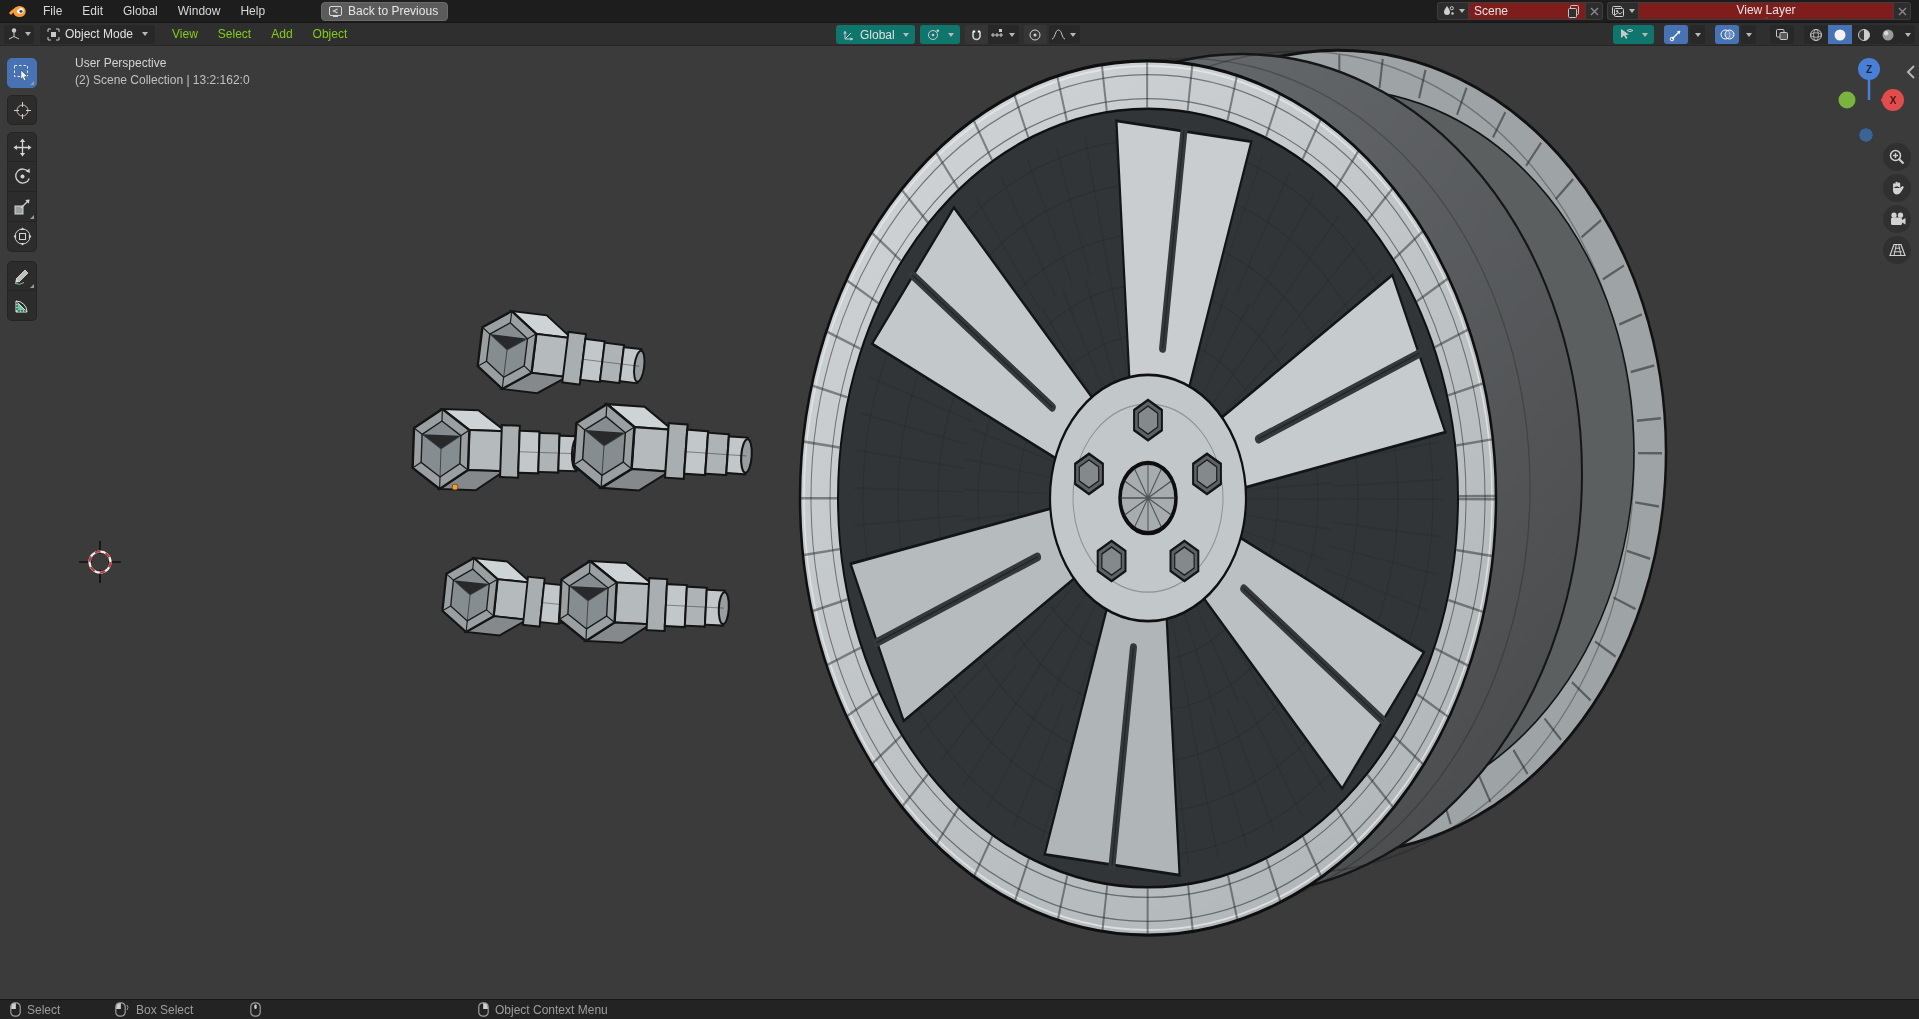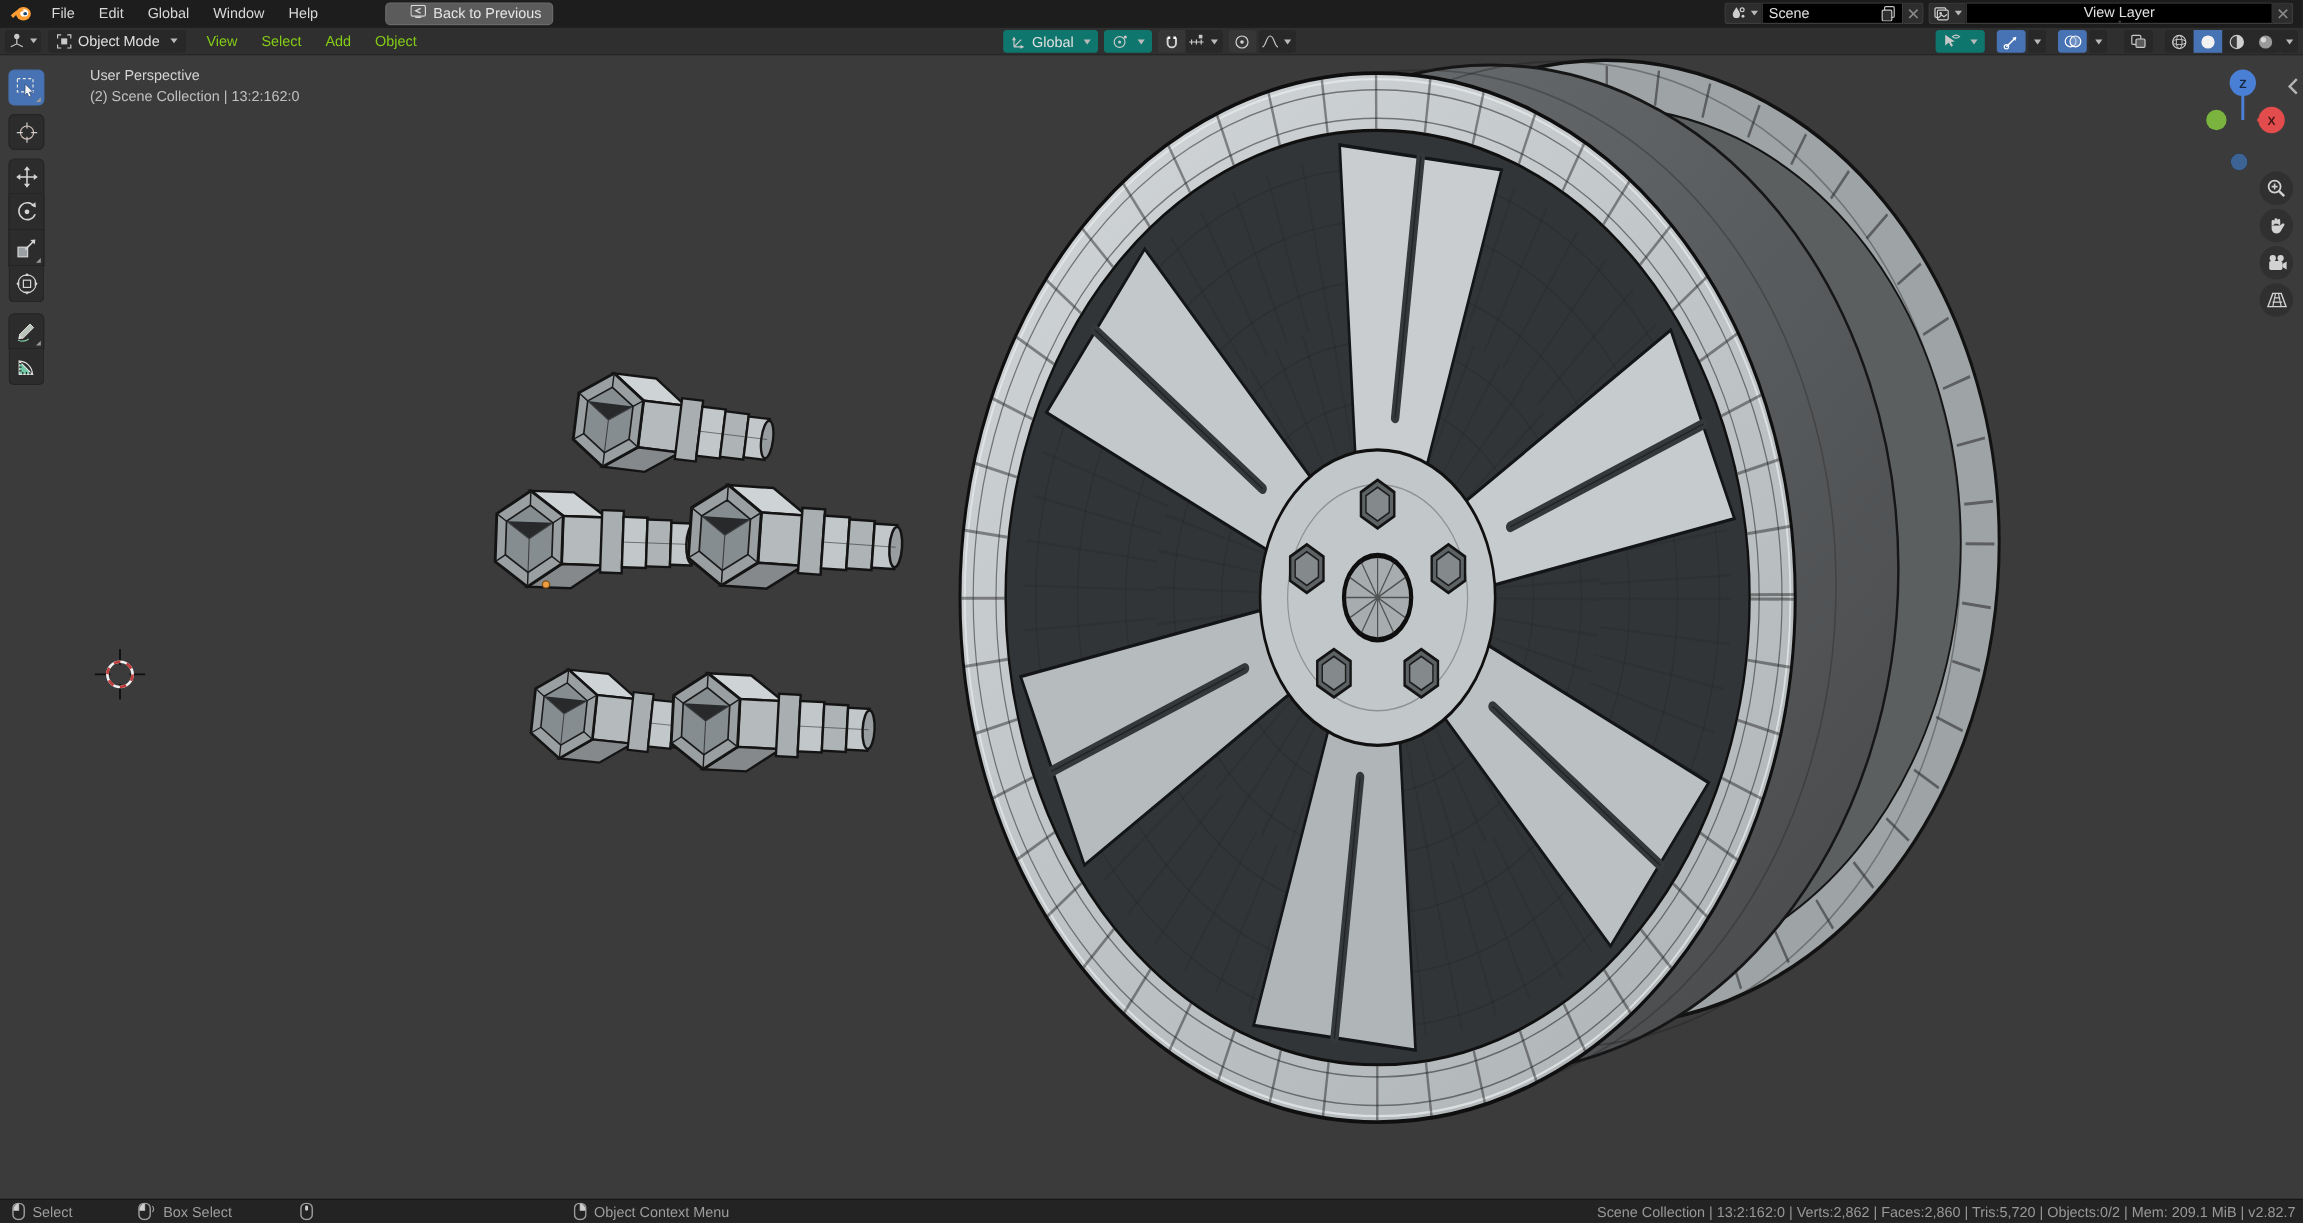--- a/index.html
+++ b/index.html
@@ -5,28 +5,28 @@
   * { margin:0; padding:0; box-sizing:border-box; }
   html,body { width:1919px; height:1019px; overflow:hidden; background:#3b3b3b;
               font-family:"Liberation Sans","DejaVu Sans",sans-serif; font-size:12px; }
   .abs { position:absolute; }
 
   
   #topbar { position:absolute; left:0; top:0; width:1919px; height:22px;
             background:#1d1d1d; display:flex; align-items:center; z-index:40; }
   .menu-item { color:#d8d8d8; padding:0 10px; line-height:22px; cursor:default; }
   #blender-logo { margin:0 6px 0 8px; display:flex; align-items:center; }
-  .back-pill { display:flex; align-items:flex-start; gap:6px; background:#596570;
+  .back-pill { display:flex; align-items:flex-end; gap:6px; background:#596570;
                background:#5b5b5b; border:1px solid #6a6a6a; border-radius:4px;
-               color:#e6e6e6; padding:1px 9px 2px 20px; margin-left:46px; height:19px; }
+               color:#e6e6e6; padding:1px 9px 2px 7px; margin-left:46px; height:19px; }
   #topbar-right { margin-left:auto; display:flex; align-items:center; gap:4px; padding-right:8px; }
   .id-block { display:flex; align-items:center; }
   .id-type { background:#2d2d2d; border:1px solid #3d3d3d; border-right:none;
              border-radius:3px 0 0 3px; height:18px; display:flex; align-items:center; padding:0 3px; }
-  .id-field { background:#000000; border:1px solid #3d3d3d; height:18px; color:#e2e2e2;
+  .id-field { background:#7f1d1d; border:1px solid #3d3d3d; height:18px; color:#e2e2e2;
               display:flex; align-items:center; padding:0 5px; }
   .id-name { flex:1 1 auto; }
   .id-x { background:#2d2d2d; border:1px solid #3d3d3d; border-left:none;
           border-radius:0 3px 3px 0; height:18px; width:17px; display:flex;
           align-items:center; justify-content:center; }
   .chev { width:0; height:0; border-left:3.5px solid transparent; border-right:3.5px solid transparent;
           border-top:4px solid #b9b9b9; display:inline-block; margin-left:4px; }
 
   
   #vp-header { position:absolute; left:0; top:22px; width:1919px; height:24px;
@@ -558,14 +558,13 @@
     <span></span>
   </span>
   <span class="hint" style="left:478px;">
     <svg width="11" height="15" viewBox="0 0 11 15">
       <rect x="0.8" y="0.8" width="9.4" height="13.4" rx="4" fill="none" stroke="#9d9d9d" stroke-width="1.2"></rect>
       <path d="M5.5,1 V7" stroke="#9d9d9d"></path>
       <path d="M9.8,5.8 a4.6,4.8 0 0 0 -4.3,-4.8 V7 H9.8 Z" fill="#cfcfcf"></path>
     </svg>
     <span>Object Context Menu</span>
   </span>
-  <span id="stats">Scene Collection | 13:2:162:0 | Verts:2,862 | Faces:2,860 | Tris:5,720 | Objects:0/2 | Mem: 209.1 MiB | v2.82.7</span>
 </div>
 
 </body></html>

